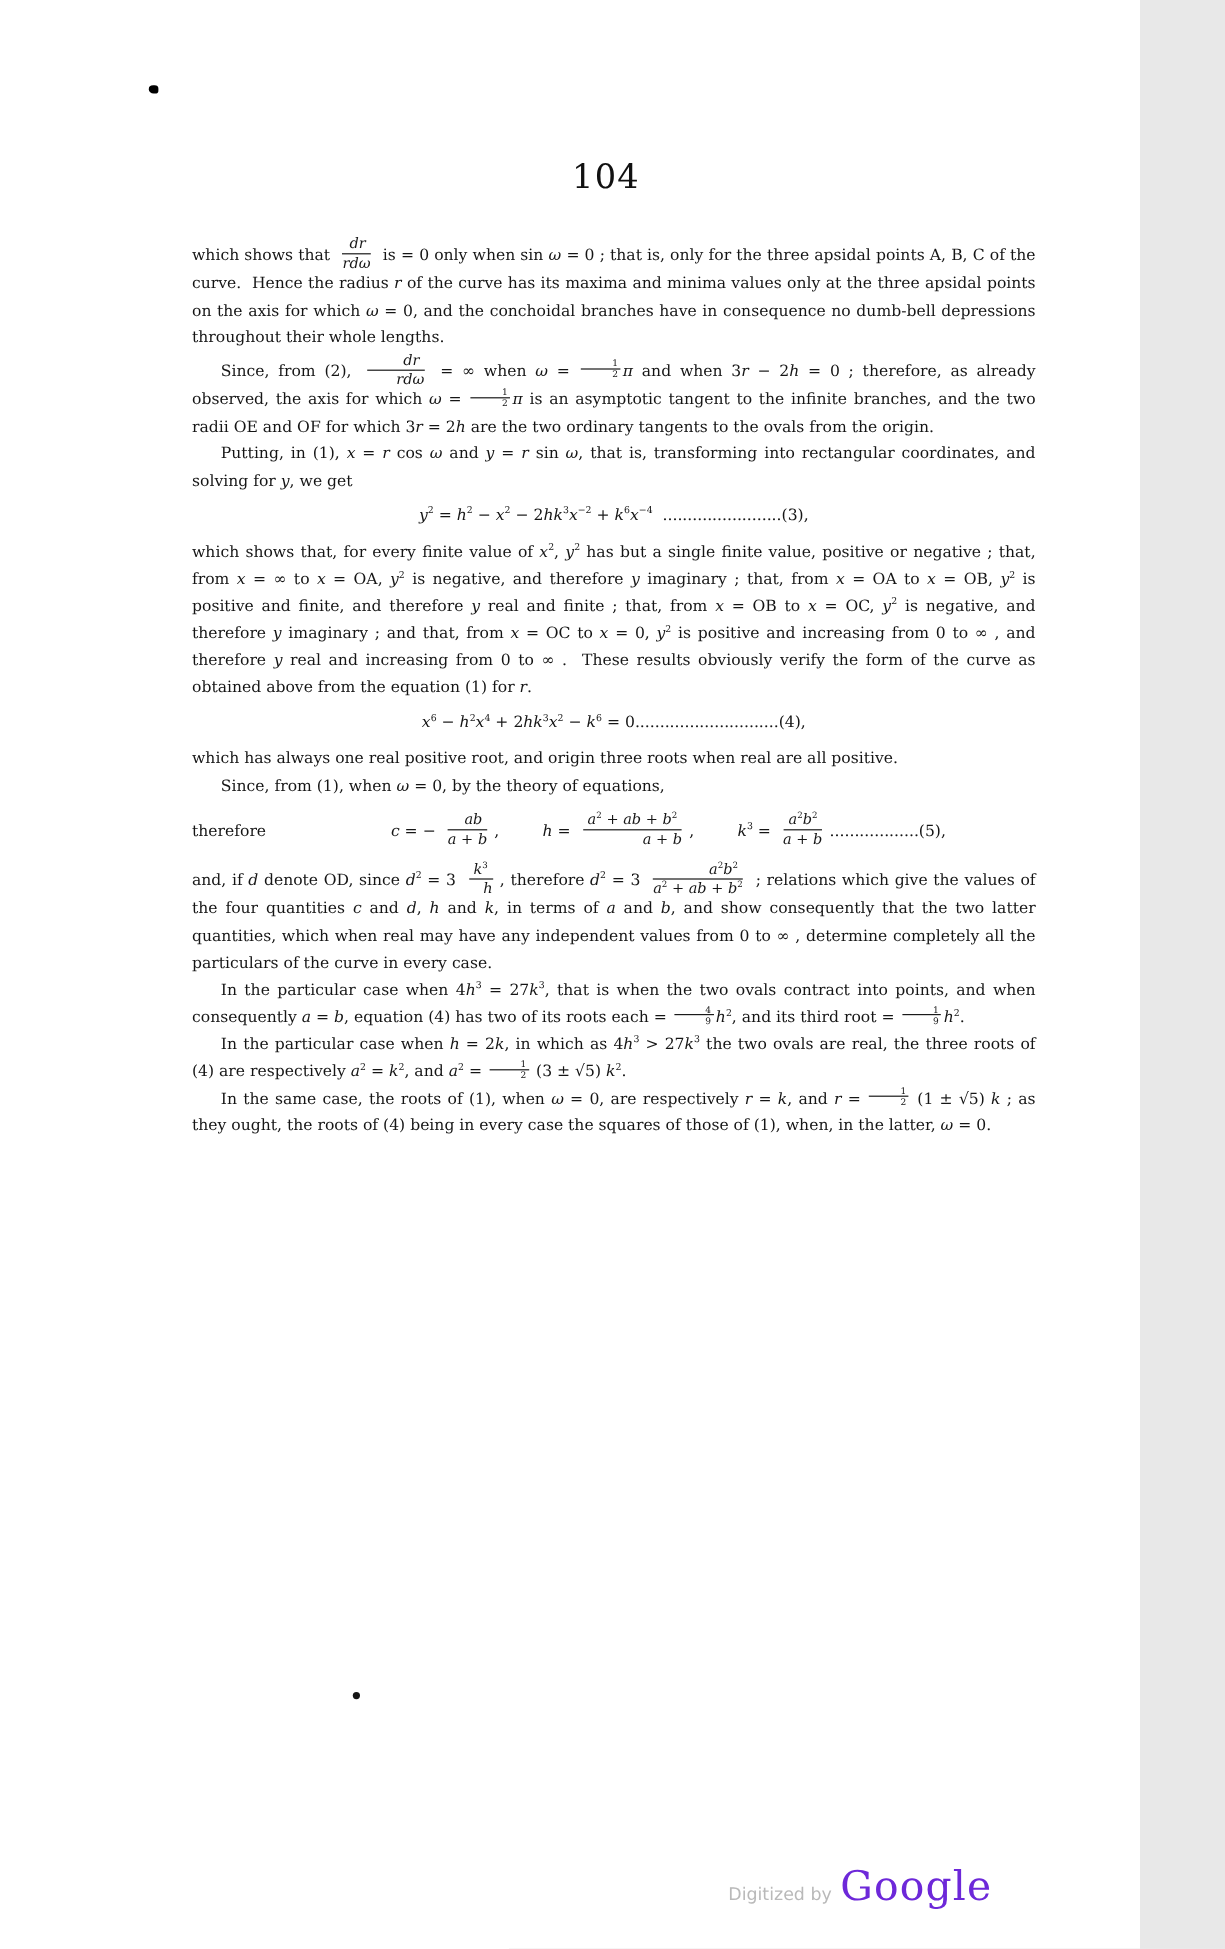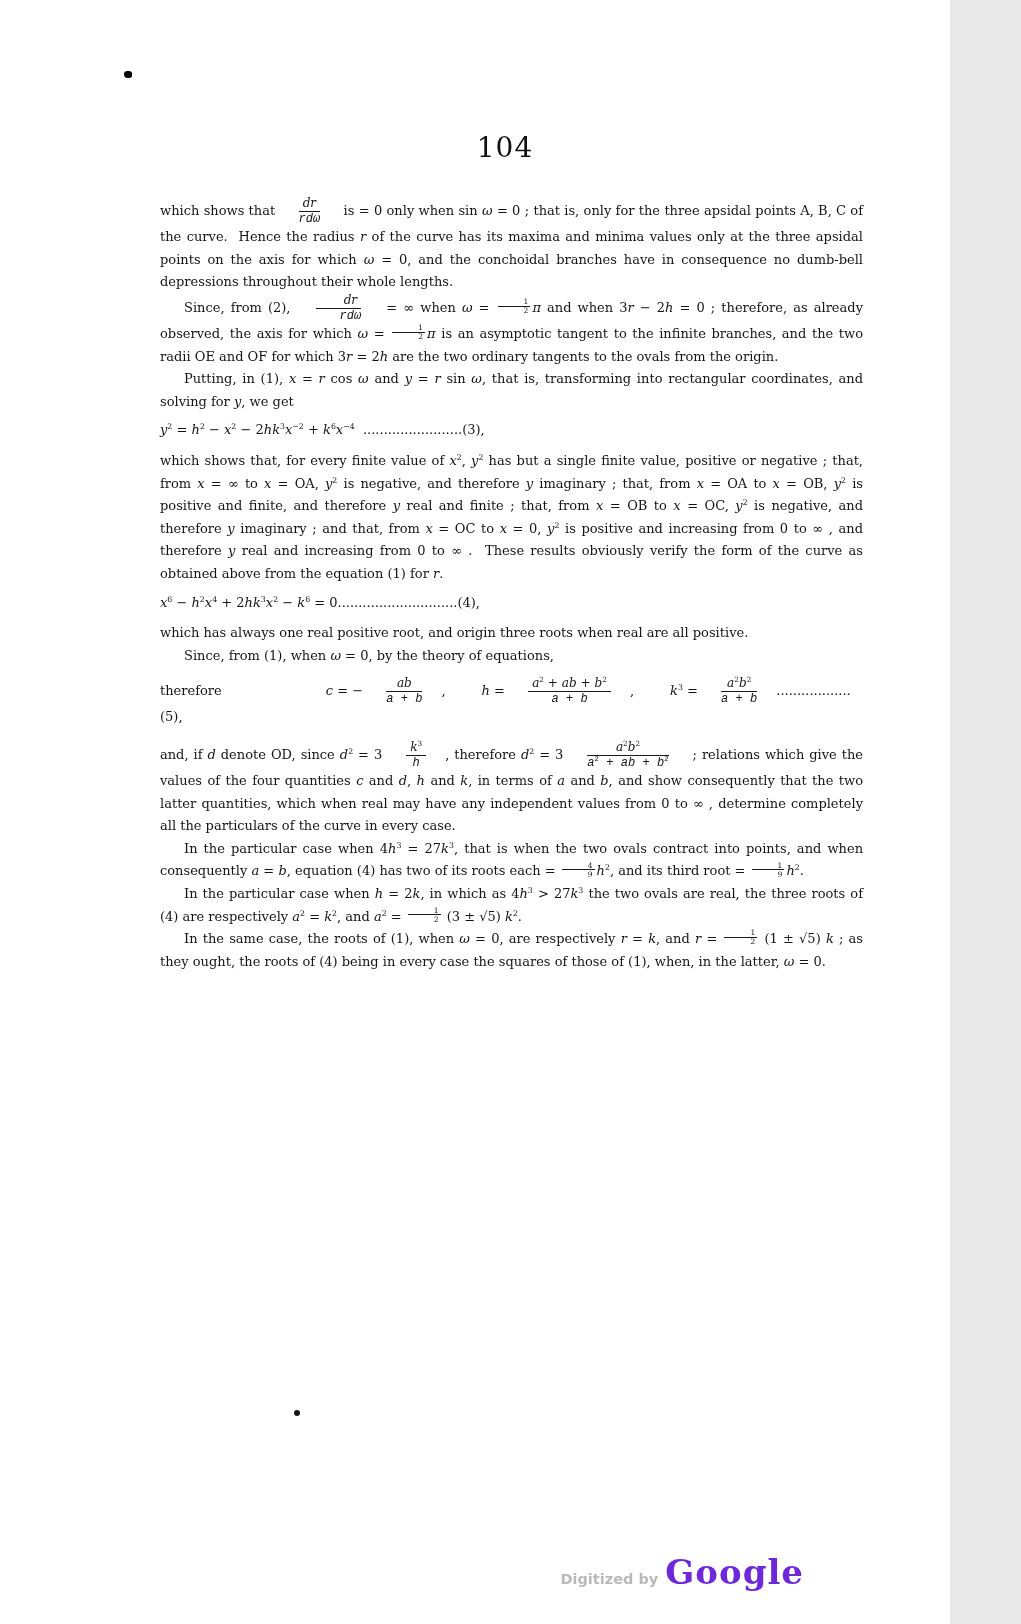--- a/index.html
+++ b/index.html
@@ -24,64 +24,63 @@
     left:160px;top:197px;
     width:703px;
     font-size:13px;
     line-height:22.6px;
     text-align:justify;
     color:#151515;
   }
   .para{margin:0;}
   .indent{text-indent:24px;}
   .eq{
-    text-align:left;
+    text-align:center;
     text-indent:0;
     margin:6px 0 8px;
   }
   .eq-therefore{
     text-align:left;
     text-indent:0;
     margin:10px 0 12px;
   }
   
   .fr{
     display:inline-block;
-    text-align:center;
+    text-align:right;
     vertical-align:-0.55em;
     line-height:1.08;
     font-size:0.93em;
-    margin:0 19px;
+    margin:0 6px;
   }
   .fr .n{display:block;border-bottom:1.4px solid #1a1a1a;padding:0 4px 1px;}
-  .fr .d{display:block;padding-top:1px;font-family:Liberation Mono, monospace;}
+  .fr .d{display:block;padding-top:1px;}
   
   .sf{
     display:inline-block;
     text-align:center;
     vertical-align:-0.15em;
     line-height:1;
     font-size:0.58em;
     margin:0 2px;
   }
   .sf .n{display:block;border-bottom:1px solid #1a1a1a;padding:0 2px;}
   .sf .d{display:block;padding-top:0.5px;}
   sup{font-size:0.6em;line-height:0;}
   i{font-style:italic;}
   .g2{display:inline-block;width:36px;}
   .g3{display:inline-block;width:104px;}
   .speck{position:absolute;background:#000;}
   .speck-a{left:124px;top:71px;width:8px;height:7px;border-radius:45% 40% 35% 50%;}
   .speck-b{left:294px;top:1410px;width:6px;height:6px;border-radius:50%;background:#161616;}
   .watermark{
     position:absolute;
-    top:1552px;right:146px;
+    top:1552px;right:123px;
     display:flex;align-items:baseline;gap:7px;
     color:#b4b4b4;
-    font-weight:bold;
   }
   .wm-prefix{font-family:"DejaVu Sans", sans-serif;font-size:14.5px;color:#b9b9b9;}
   .wm-logo{font-family:"DejaVu Serif", serif;font-size:34px;letter-spacing:1px;color:#6d28d9;}
 </style>
 </head>
 <body>
 
 <div class="page">
 
   <span class="speck speck-a"></span>

